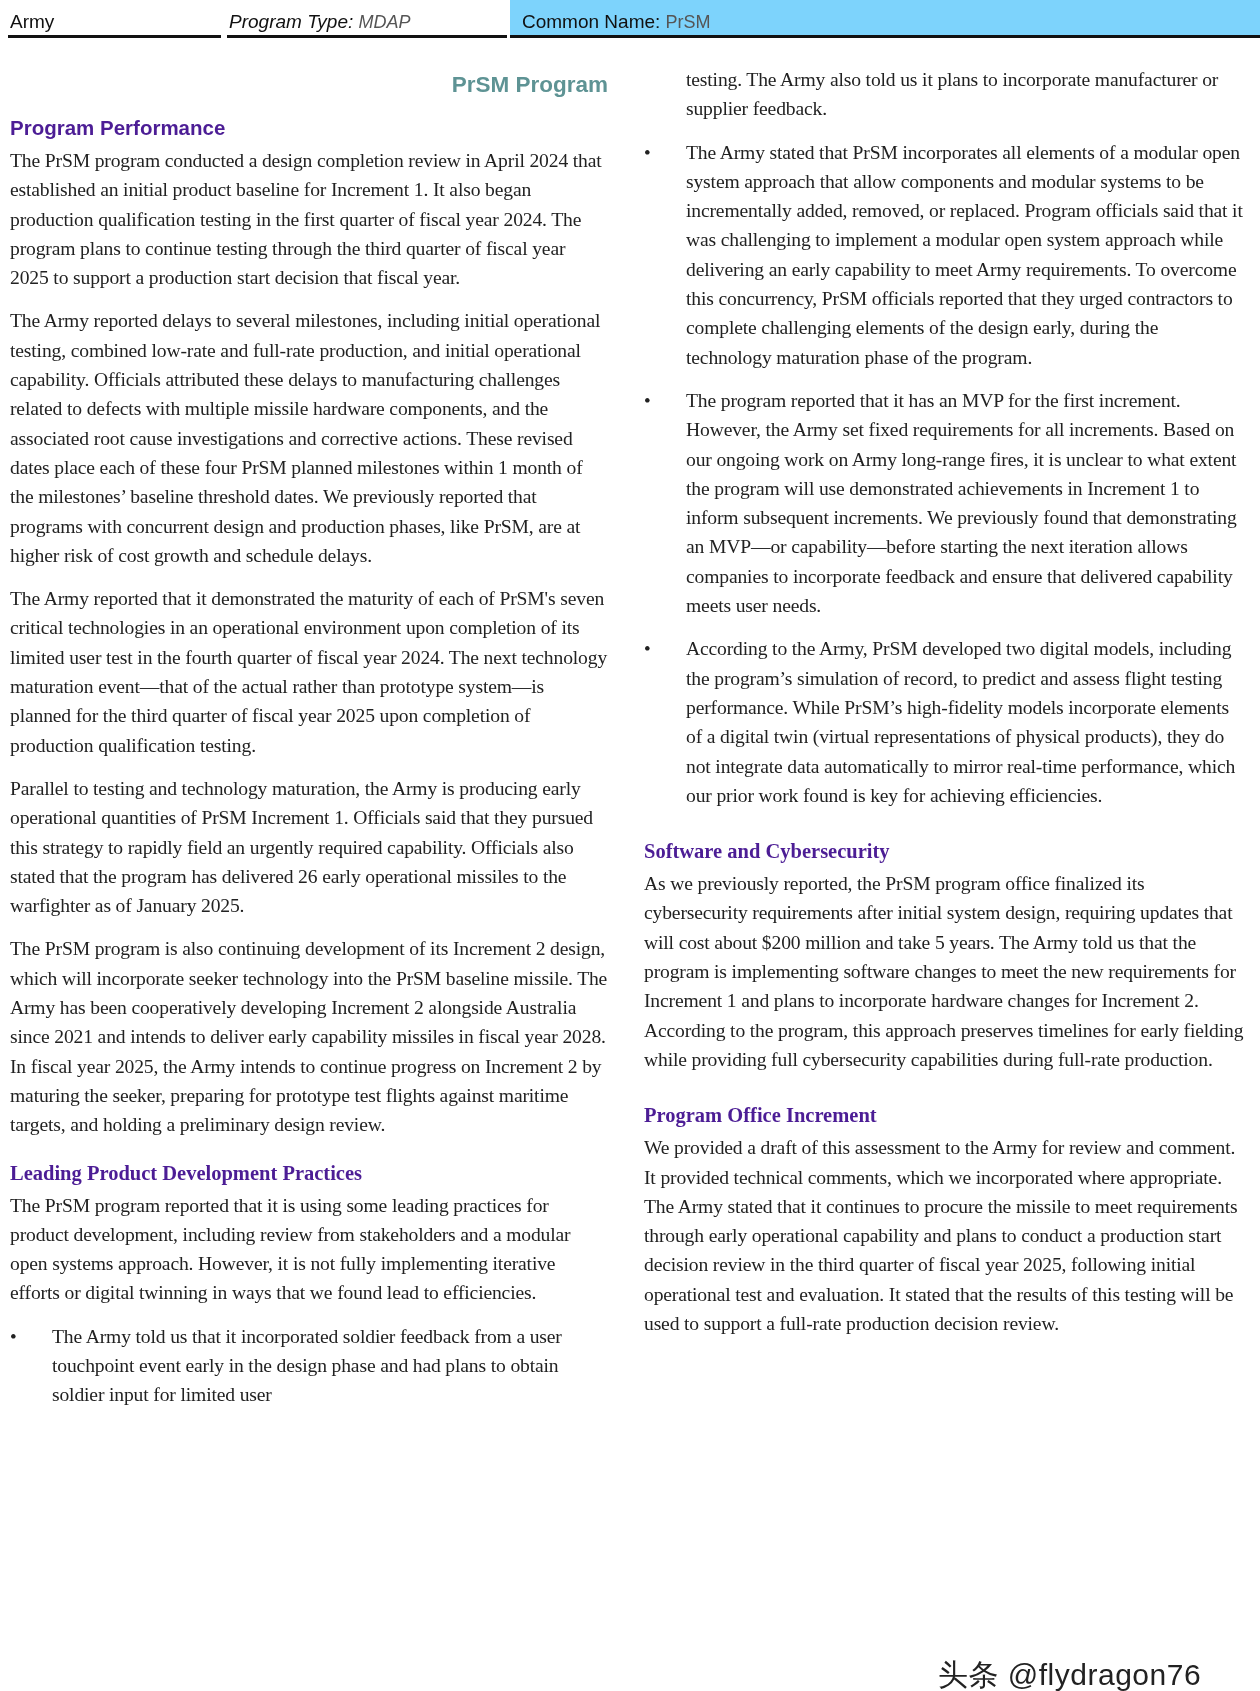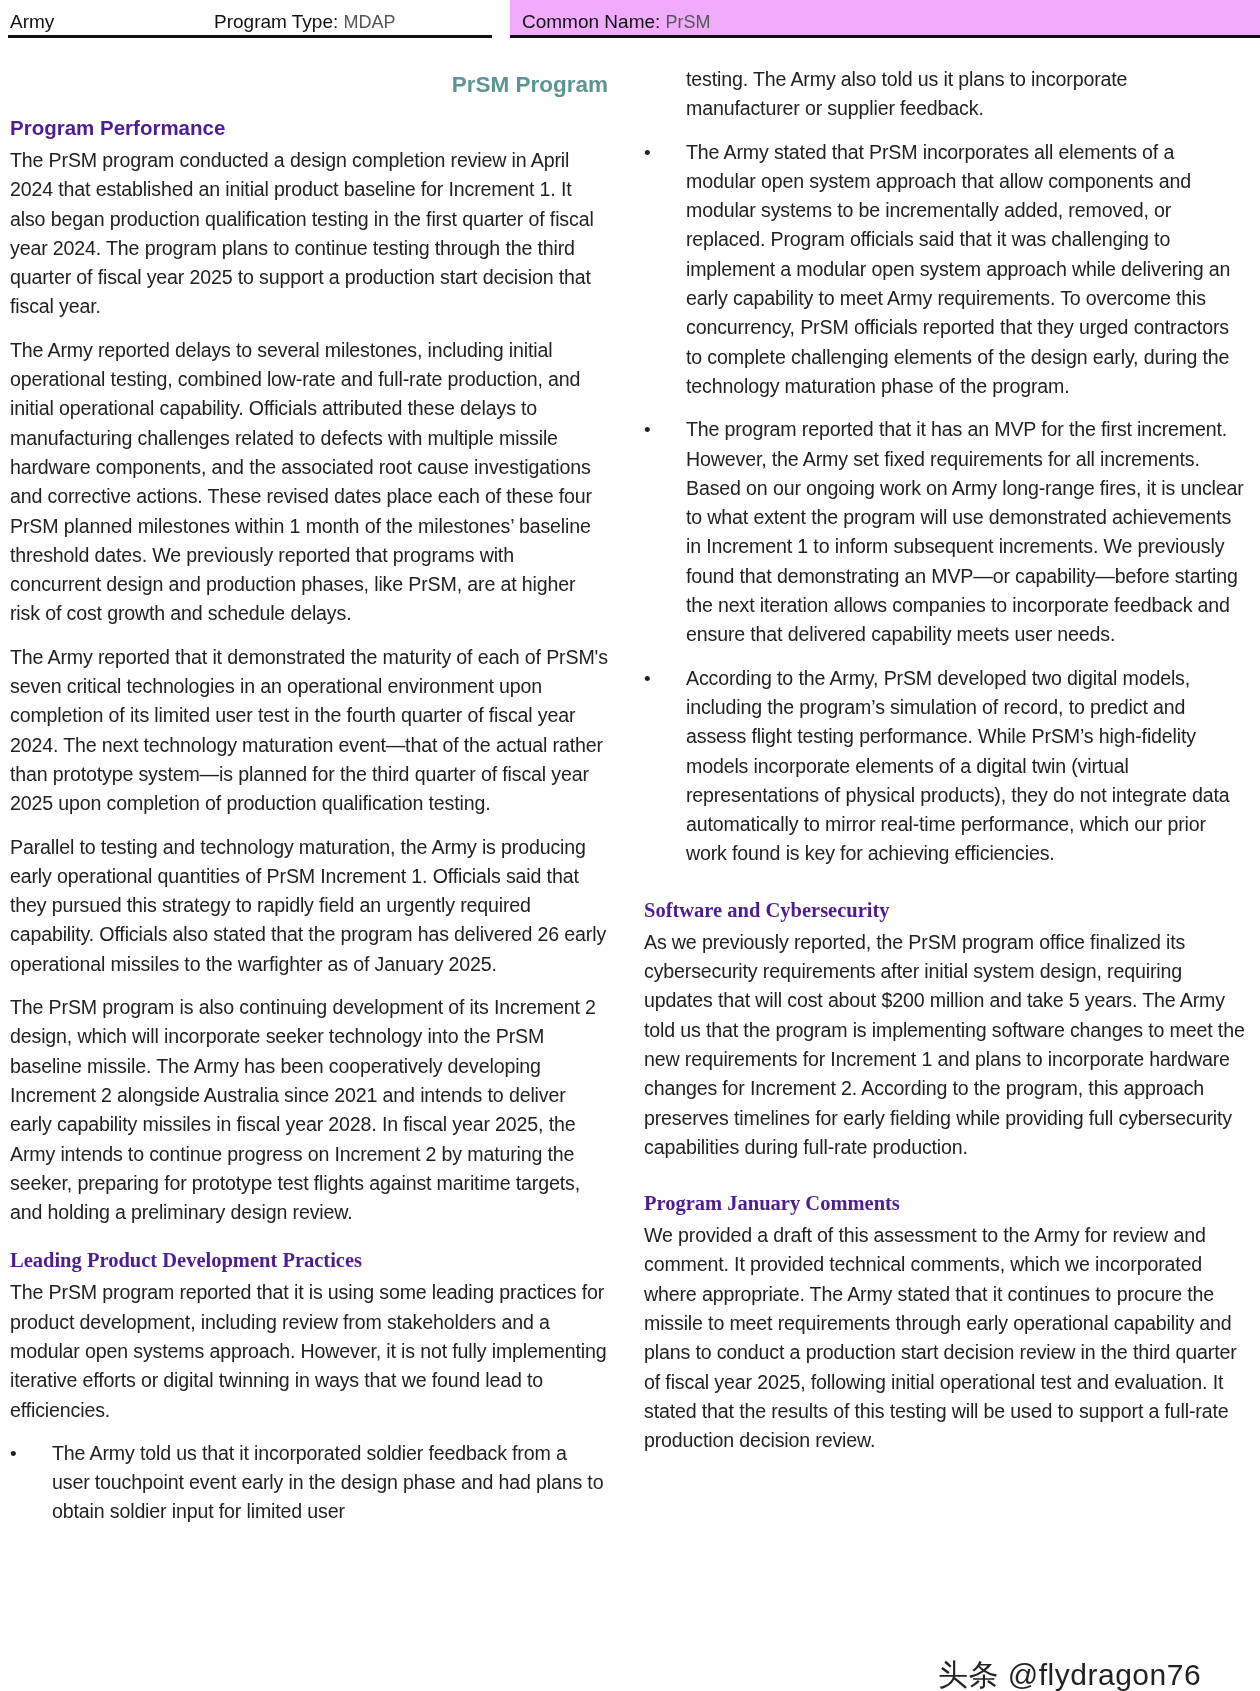--- a/index.html
+++ b/index.html
@@ -2,30 +2,30 @@
 <html><head>
 <meta charset="utf-8">
 <style>
   html, body { margin: 0; padding: 0; background: #ffffff; }
   body { width: 1260px; height: 1691px; position: relative; overflow: hidden;
          font-family: "Liberation Sans", sans-serif; color: #222222; }
   .header { position: absolute; top: 0; left: 0; width: 1260px; height: 40px; }
   .hcell { position: absolute; top: 0; height: 38px; border-bottom: 3px solid #111; box-sizing: border-box;
            font-size: 19px; line-height: 44px; padding-left: 2px; white-space: nowrap; }
   .h1 { left: 8px; width: 213px; }
-  .h2 { left: 212px; width: 280px; }
-  .h3 { left: 510px; width: 750px; background: #f0abfc; padding-left: 12px; top: 0; }
+  .h2 { left: 227px; width: 280px; font-style: italic; }
+  .h3 { left: 510px; width: 750px; background: #7dd3fc; padding-left: 12px; top: 0; }
   .hlabel { color: #111; font-weight: normal; text-align: right; }
   .hval { color: #555; font-size: 18px; }
   .col { position: absolute; top: 60px; }
   .left { left: 10px; width: 598px; }
   .right { left: 644px; width: 602px; }
   .sec-title { color: #5e9394; font-weight: bold; font-size: 22.5px; margin: 12px 0 10px 0; text-align: right; }
   .sub-title { color: #4c1d95; font-weight: bold; font-size: 20.5px; margin: 0 0 6px 0; }
-  p { margin: 0 0 14px 0; font-size: 19.6px; line-height: 29.3px; letter-spacing: -0.15px; }
+  p { margin: 0 0 14px 0; font-size: 19.6px; line-height: 29.3px; letter-spacing: -0.15px; font-family: Liberation Serif, serif; }
   .bullet { position: relative; padding-left: 42px; }
   .bullet .dot { position: absolute; left: 0; top: 0; font-size: 19px; }
   .gap-sub { margin-top: 22px; font-family: Liberation Serif, serif; }
   .watermark { position: absolute; left: 938px; top: 1655px; font-size: 30px; color: #222;
                text-shadow: 0 0 2px #fff, 0 0 2px #fff; letter-spacing: 0.5px; }
 </style>
 </head>
 <body>
 
 <div class="header">
@@ -67,17 +67,17 @@
   <p class="bullet">
     <span class="dot">•</span>
     <span>The program reported that it has an MVP for the first increment. However, the Army set fixed requirements for all increments. Based on our ongoing work on Army long-range fires, it is unclear to what extent the program will use demonstrated achievements in Increment 1 to inform subsequent increments. We previously found that demonstrating an MVP—or capability—before starting the next iteration allows companies to incorporate feedback and ensure that delivered capability meets user needs.</span>
   </p>
   <p class="bullet">
     <span class="dot">•</span>
     <span>According to the Army, PrSM developed two digital models, including the program’s simulation of record, to predict and assess flight testing performance. While PrSM’s high-fidelity models incorporate elements of a digital twin (virtual representations of physical products), they do not integrate data automatically to mirror real-time performance, which our prior work found is key for achieving efficiencies.</span>
   </p>
   <div class="sub-title gap-sub" style="margin-top:30px">Software and Cybersecurity</div>
   <p>As we previously reported, the PrSM program office finalized its cybersecurity requirements after initial system design, requiring updates that will cost about $200 million and take 5 years. The Army told us that the program is implementing software changes to meet the new requirements for Increment 1 and plans to incorporate hardware changes for Increment 2. According to the program, this approach preserves timelines for early fielding while providing full cybersecurity capabilities during full-rate production.</p>
-  <div class="sub-title gap-sub" style="margin-top:30px">Program January Comments</div>
+  <div class="sub-title gap-sub" style="margin-top:30px">Program Office Increment</div>
   <p>We provided a draft of this assessment to the Army for review and comment. It provided technical comments, which we incorporated where appropriate. The Army stated that it continues to procure the missile to meet requirements through early operational capability and plans to conduct a production start decision review in the third quarter of fiscal year 2025, following initial operational test and evaluation. It stated that the results of this testing will be used to support a full-rate production decision review.</p>
 </div>
 
 <div class="watermark">头条 @flydragon76</div>
 
 </body></html>

